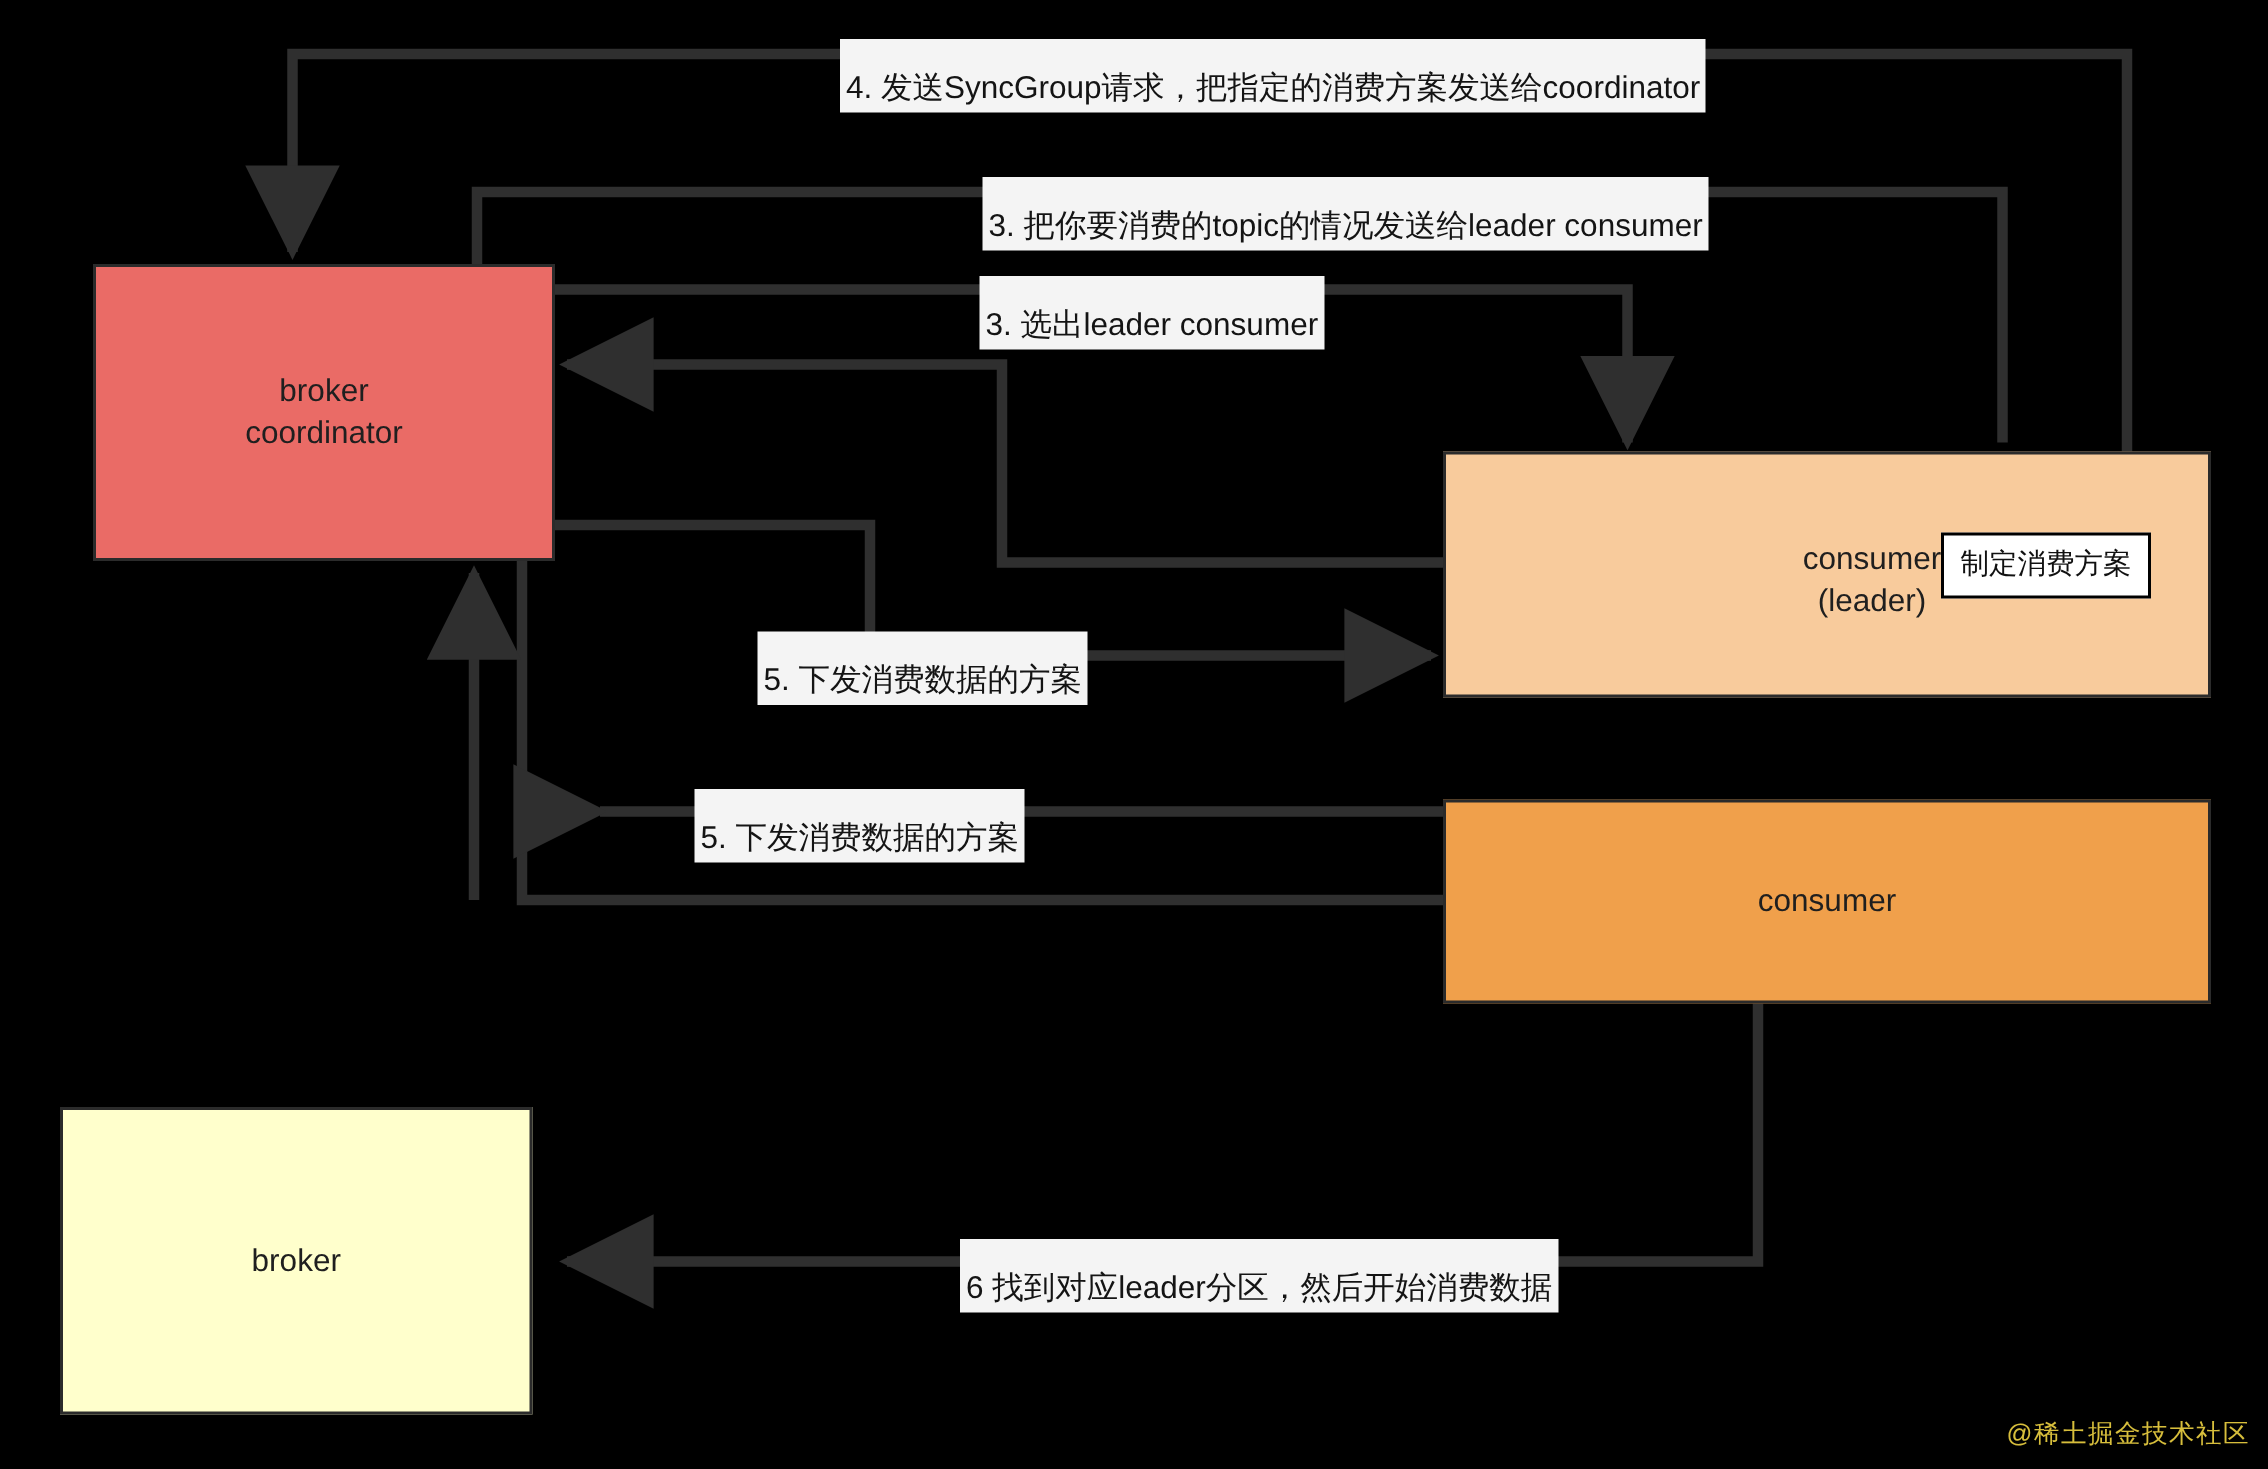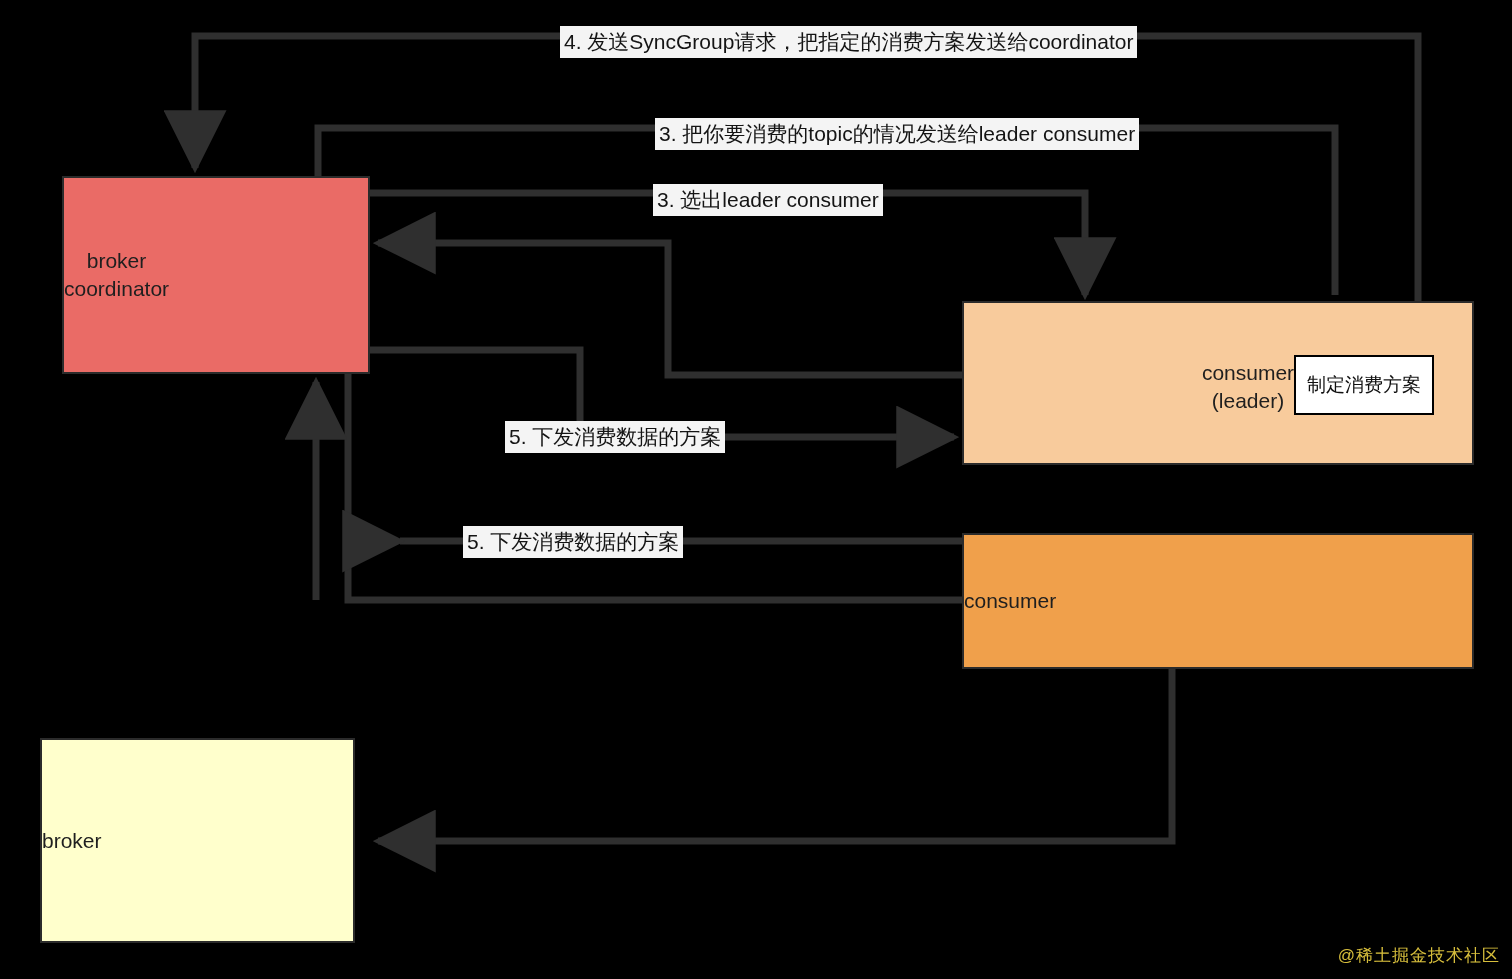--- a/index.html
+++ b/index.html
@@ -22,21 +22,21 @@
     width: 1512px;
     height: 979px;
     pointer-events: none;
   }
   .node {
     position: absolute;
     box-sizing: border-box;
     border: 2px solid #2b2b2b;
     display: flex;
     align-items: center;
-    justify-content: flex-start;
+    justify-content: center;
     text-align: center;
     color: #1f1f1f;
     font-size: 21px;
     line-height: 1.32;
     white-space: pre-line;
   }
   .node-coordinator {
     left: 62px;
     top: 176px;
     width: 308px;
@@ -71,40 +71,40 @@
     top: 738px;
     width: 315px;
     height: 205px;
     background: #ffffcc;
   }
   .inner-box {
     position: absolute;
     left: 330px;
     top: 52px;
     width: 140px;
-    height: 60px;
+    height: 44px;
     box-sizing: border-box;
     background: #ffffff;
     border: 2px solid #000000;
     display: flex;
     align-items: center;
     justify-content: center;
     text-align: center;
     font-size: 19px;
     line-height: 1.3;
     color: #111111;
     padding: 0 6px;
   }
   .edge-label {
     position: absolute;
     background: #f4f4f4;
     color: #141414;
     font-size: 21px;
     line-height: 1.2;
-    padding: 3px 4px 4px 4px;
+    padding: 20px 4px 4px 4px;
     white-space: nowrap;
   }
   .watermark {
     position: absolute;
     right: 12px;
     bottom: 12px;
     color: #fde047;
     font-size: 17px;
     letter-spacing: 1px;
     opacity: 0.85;
@@ -177,16 +177,17 @@
 
   <div class="edge-label" style="left:655px; top:118px;">3. 把你要消费的topic的情况发送给leader consumer</div>
 
   <div class="edge-label" style="left:653px; top:184px;">3. 选出leader consumer</div>
 
 
   <div class="edge-label" style="left:505px; top:421px;">5. 下发消费数据的方案</div>
 
   <div class="edge-label" style="left:463px; top:526px;">5. 下发消费数据的方案</div>
 
+  <div class="edge-label" style="left:640px; top:826px;">6 找到对应leader分区，然后开始消费数据</div>
 
   <div class="watermark">@稀土掘金技术社区</div>
 
 </div>
 
 </body></html>

